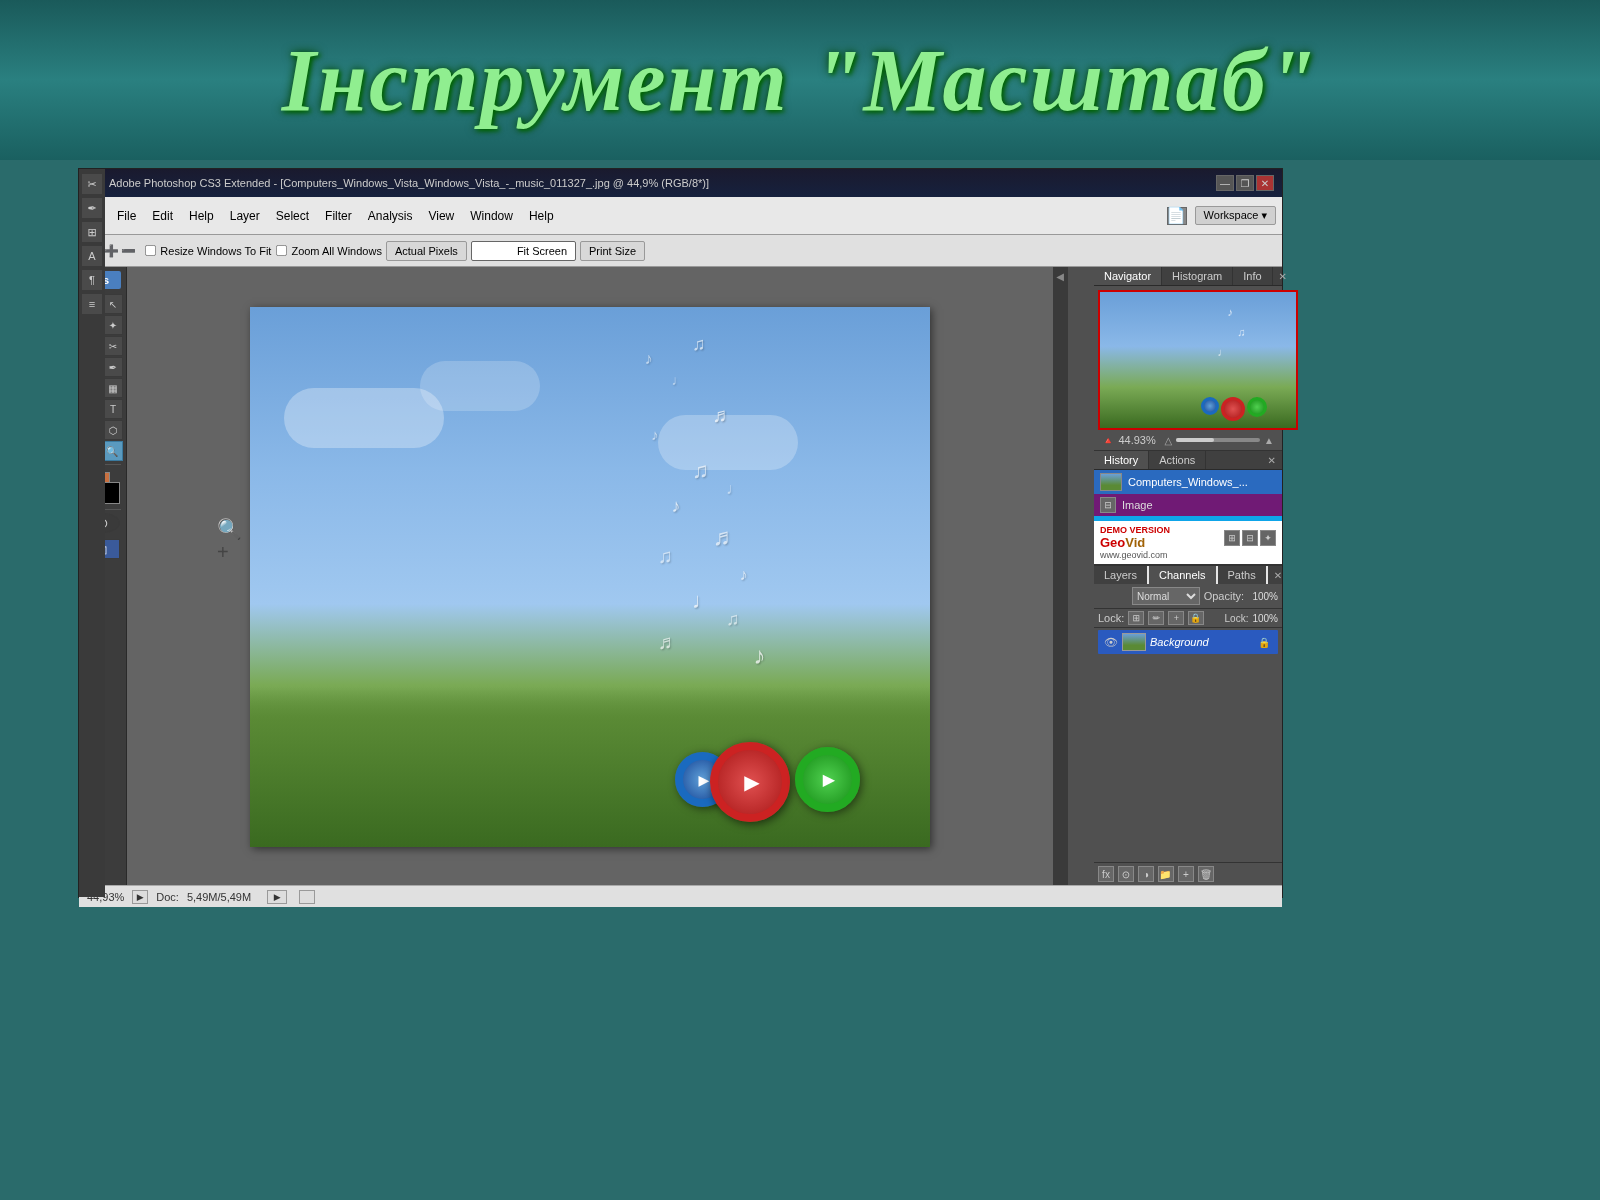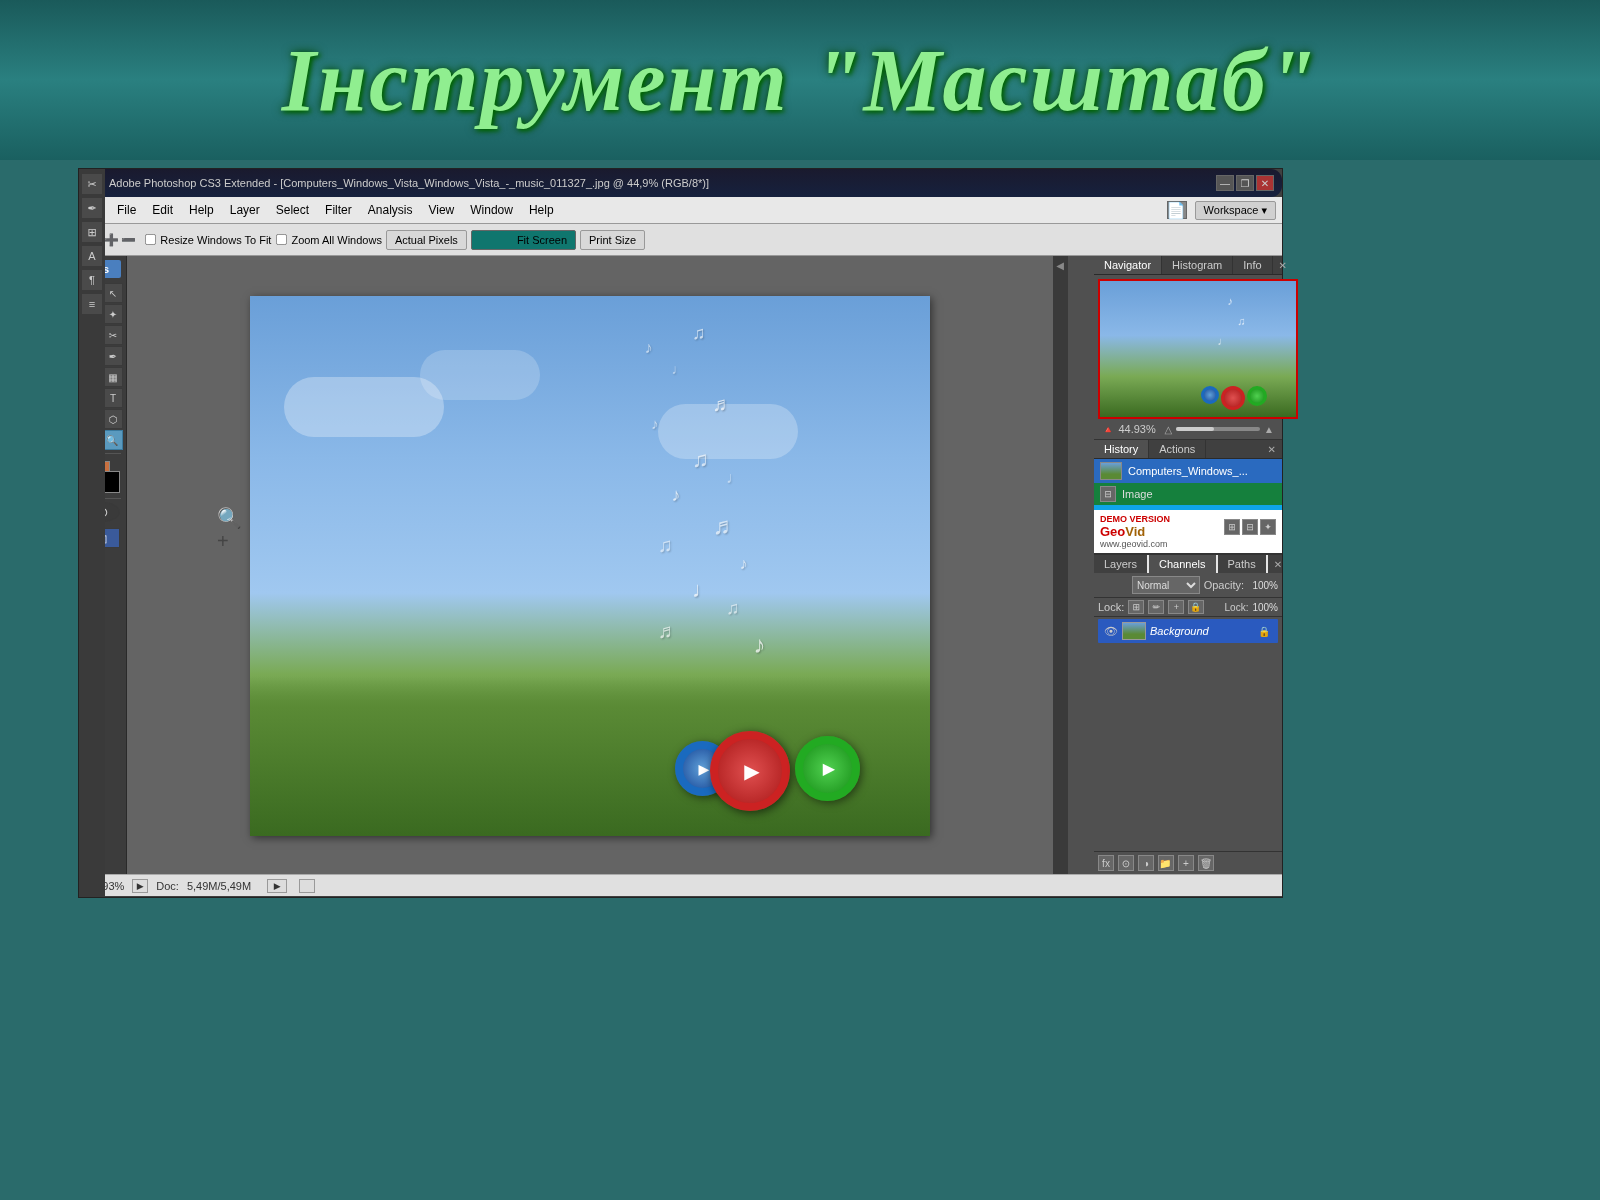--- a/index.html
+++ b/index.html
@@ -45,21 +45,20 @@
     
     #ps-titlebar {
       height: 28px;
       background: linear-gradient(180deg, #1a1a2e 0%, #16213e 100%);
       display: flex;
       align-items: center;
       padding: 0 8px;
       color: #cccccc;
       font-size: 12px;
       justify-content: space-between;
-      border-radius: 11px;
     }
     #ps-titlebar-left {
       display: flex;
       align-items: center;
       gap: 6px;
     }
     #ps-icon {
       width: 16px;
       height: 16px;
       background: #0057a8;
@@ -84,21 +83,21 @@
       font-size: 10px;
       display: flex;
       align-items: center;
       justify-content: center;
       cursor: pointer;
     }
     .title-btn.close { background: #aa3333; }
 
     
     #ps-menubar {
-      height: 27px;
+      height: 38px;
       background: #e8e8e8;
       display: flex;
       align-items: center;
       padding: 0 6px;
       gap: 4px;
       border-bottom: 1px solid #999;
     }
     .menu-icon {
       width: 18px;
       height: 18px;
@@ -142,21 +141,21 @@
     .toolbar-btn {
       height: 20px;
       background: #d8d8d8;
       border: 1px solid #999;
       border-radius: 2px;
       font-size: 11px;
       padding: 0 8px;
       cursor: pointer;
       color: #000;
     }
-    .toolbar-btn.active { background: #0f766e; border-color: #666; padding-left: 45px; }
+    .toolbar-btn.active { background: #ffffff; border-color: #666; padding-left: 45px; }
     .toolbar-check {
       display: flex;
       align-items: center;
       gap: 3px;
       font-size: 11px;
       color: #000;
     }
     .toolbar-check input { transform: scale(0.85); }
 
     
@@ -363,21 +362,21 @@
       position: relative;
     }
     .nav-zoom-btn {
       color: #aaa;
       font-size: 10px;
       cursor: pointer;
     }
 
     
     #history-panel {
-      background: #15803d;
+      background: #701a75;
       border-top: 1px solid #333;
     }
     .history-item {
       display: flex;
       align-items: center;
       padding: 3px 6px;
       gap: 6px;
       font-size: 11px;
       color: #ddd;
     }

